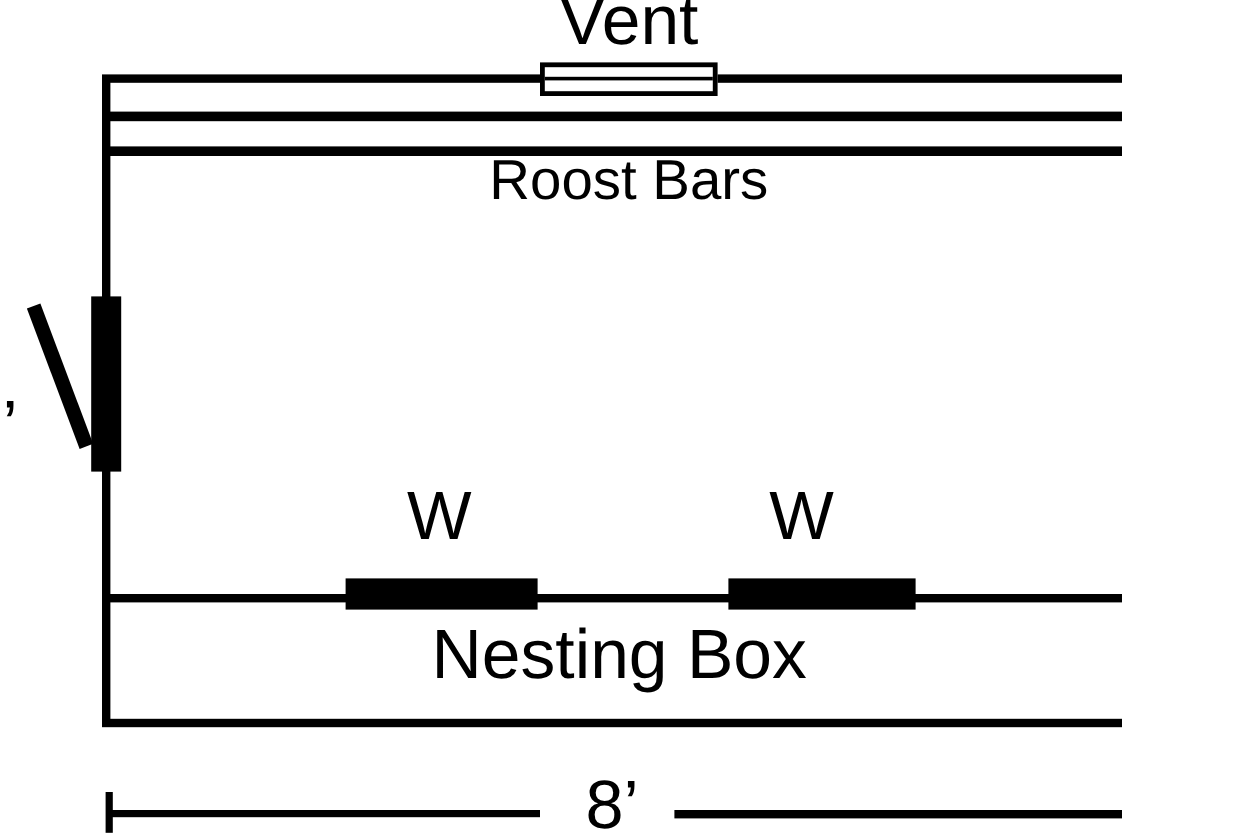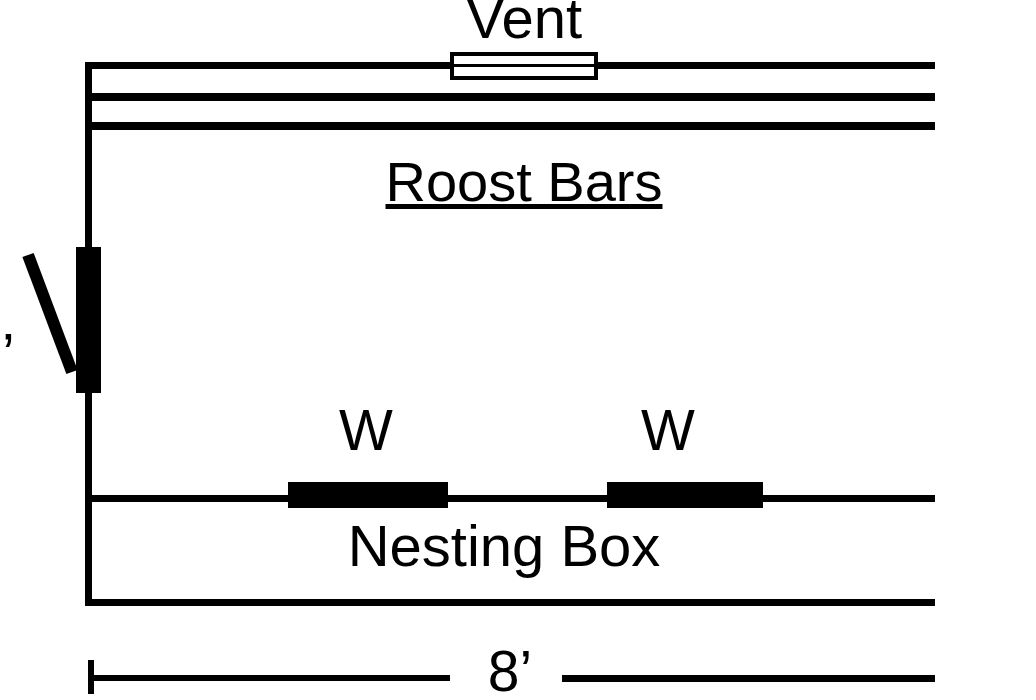--- a/index.html
+++ b/index.html
@@ -55,25 +55,25 @@
   #dim-tick-bottom-right { left: 1024px; top: 486px; width: 12px; height: 7px; }
 
   
   #dim-bottom-tick-left  { left: 88px;  top: 660px; width: 6px;  height: 34px; }
   #dim-bottom-line-left  { left: 92px;  top: 675px; width: 358px; height: 6px; }
   #dim-bottom-line-right { left: 562px; top: 675px; width: 392px; height: 7px; }
   #dim-bottom-tick-right { left: 952px; top: 658px; width: 7px;  height: 40px; }
 
   
   #vent-label        { left: 400px; width: 248px; top: -11px; font-size: 58px; }
-  #roost-bars-label  { left: 324px; width: 400px; top: 154px; font-size: 56px; text-decoration: underline; }
+  #roost-bars-label  { left: 324px; width: 400px; top: 126px; font-size: 47px; }
   #model-label       { left: 323px; width: 400px; top: 251px; font-size: 92px; font-weight: bold; }
   #window-label-left { left: 316px; width: 100px; top: 402px; font-size: 57px; }
   #window-label-right{ left: 618px; width: 100px; top: 402px; font-size: 57px; }
-  #nesting-box-label { left: 304px; width: 400px; top: 517px; font-size: 58px; }
+  #nesting-box-label { left: 316px; width: 400px; top: 517px; font-size: 58px; }
   #width-dim-label   { left: 460px; width: 100px; top: 643px; font-size: 57px; }
   #right-dim-partial { left: 1014px; width: 60px; top: 259px; font-size: 57px; text-align: left; }
   #left-dim-partial  { left: 2px;    width: 60px; top: 326px; font-size: 57px; text-align: left; }
 </style>
 </head>
 <body>
 
 <div id="stage">
 
   <div class="txt" id="vent-label">Vent</div>

